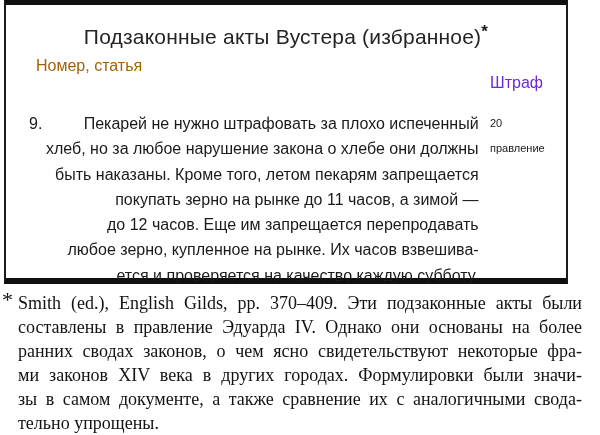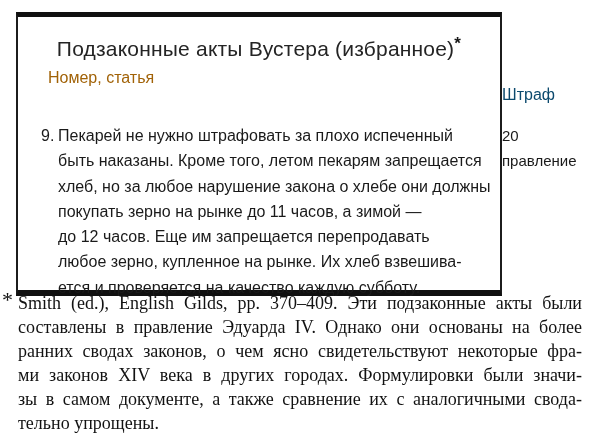--- a/index.html
+++ b/index.html
@@ -9,29 +9,28 @@
     height: 435px;
     background: #ffffff;
     overflow: hidden;
     font-family: "Liberation Sans", sans-serif;
     color: #1a1a1a;
   }
 
   
   .table-box {
     position: absolute;
-    left: 16px; top: 0;
-    width: 486px; height: 284px;
+    left: 4px; top: 0;
+    width: 564px; height: 284px;
     box-sizing: border-box;
     border-top: 5px solid #101010;
     border-bottom: 6px solid #101010;
     border-left: 2px solid #1c1c1c;
     border-right: 2px solid #1c1c1c;
     background: #ffffff;
-    margin-top: 12px;
   }
   .table-title {
     position: absolute;
     left: 0; right: 0; top: 14px;
     text-align: center;
     font-size: 21px;
     line-height: 25px;
     color: #242424;
     letter-spacing: 0.2px;
     white-space: nowrap;
@@ -46,40 +45,41 @@
     position: absolute;
     left: 30px; top: 52px;
     font-size: 16px;
     color: #a16207;
     white-space: nowrap;
   }
   .col-header-right {
     position: absolute;
     left: 484px; top: 69px;
     font-size: 16px;
-    color: #0c4a6e;
+    color: #6d28d9;
     white-space: nowrap;
   }
   .row-number {
     position: absolute;
     left: 23px; top: 106px;
     font-size: 16px;
     line-height: 25.3px;
   }
   .row-text {
     position: absolute;
     left: 40px; top: 106px;
     font-size: 16px;
     line-height: 25.3px;
+    text-align: right;
   }
   .row-text .t-line { white-space: nowrap; }
   .row-fine {
     position: absolute;
     left: 484px; top: 106px;
-    font-size: 15px;
+    font-size: 11px;
     line-height: 25.3px;
   }
   .row-fine .f-line { white-space: nowrap; }
 
   
   .footnote {
     position: absolute;
     left: 18px; top: 291px;
     width: 564px;
     font-family: "Liberation Serif", serif;
@@ -113,25 +113,25 @@
     <div class="table-title"><span>Подзаконные акты Вустера (избранное)</span><span class="title-star">*</span></div>
 
     <div class="col-header-left">Номер, статья</div>
 
     <div class="col-header-right">Штраф</div>
 
     <div class="row-number">9.</div>
 
     <div class="row-text">
       <div class="t-line">Пекарей не нужно штрафовать за плохо испеченный</div>
+      <div class="t-line">хлеб, но за любое нарушение закона о хлебе они должны</div>
       <div class="t-line">быть наказаны. Кроме того, летом пекарям запрещается</div>
-      <div class="t-line">хлеб, но за любое нарушение закона о хлебе они должны</div>
       <div class="t-line">покупать зерно на рынке до 11 часов, а зимой —</div>
       <div class="t-line">до 12 часов. Еще им запрещается перепродавать</div>
-      <div class="t-line">любое зерно, купленное на рынке. Их хлеб взвешива-</div>
+      <div class="t-line">любое зерно, купленное на рынке. Их часов взвешива-</div>
       <div class="t-line">ется и проверяется на качество каждую субботу.</div>
     </div>
 
     <div class="row-fine">
       <div class="f-line">20</div>
       <div class="f-line">правление</div>
     </div>
 
   </div>
 

